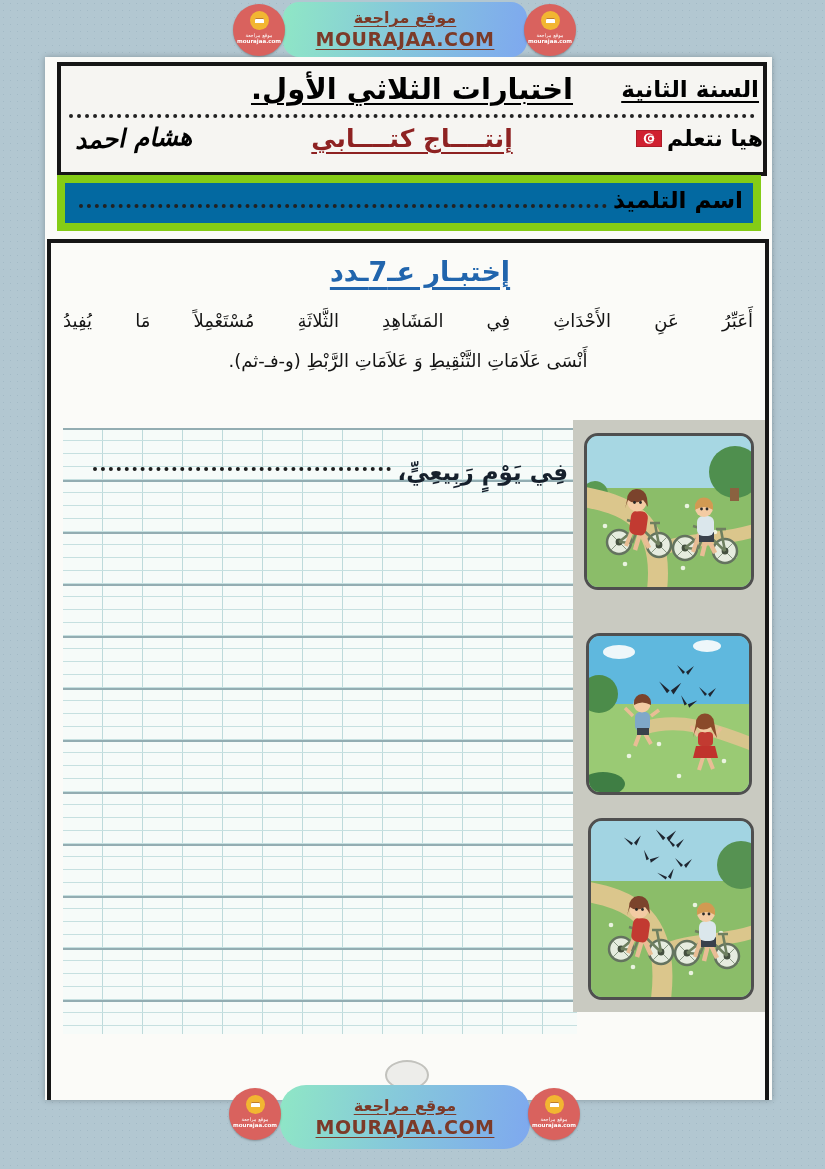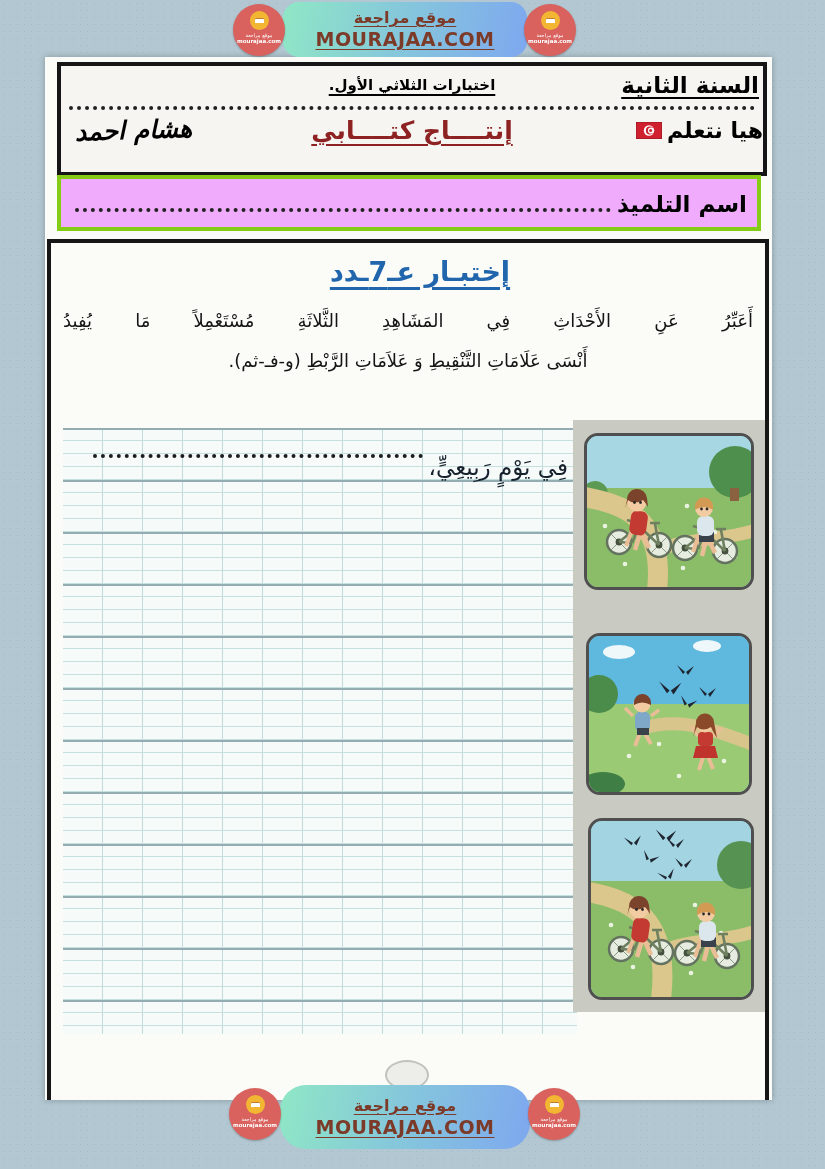--- a/index.html
+++ b/index.html
@@ -52,35 +52,35 @@
 
   
   .header-box{
     left:12px;top:5px;width:702px;height:106px;
     border:4px solid #161616;background:#f6f5f2;
   }
   .hrow{display:grid;direction:rtl;grid-template-columns:170px 1fr 170px;align-items:center;}
   .hrow1{margin-top:6px;}
   .year{justify-self:start;padding-right:4px;font-size:23px;font-weight:700;
     text-decoration:underline;text-underline-offset:4px;text-decoration-thickness:2px;}
-  .exams-title{justify-self:center;font-size:15px;font-weight:700;
+  .exams-title{justify-self:center;font-size:29px;font-weight:700;
     text-decoration:underline;text-underline-offset:4px;text-decoration-thickness:2px;}
   .hdots{margin:7px 8px 0 8px;border-bottom:4px dotted #222;height:1px;}
   .hrow2{margin-top:6px;}
   .slogan{justify-self:start;display:flex;align-items:center;gap:5px;
     font-size:22px;font-weight:700;}
   .subject{justify-self:center;color:#8e2222;font-size:25px;font-weight:800;
     text-decoration:underline;text-underline-offset:5px;text-decoration-thickness:2px;}
   .signature{justify-self:end;padding-left:14px;font-size:25px;font-weight:700;
     font-style:italic;transform:rotate(-2deg);}
 
   
   .name-box{
     left:12px;top:118px;width:704px;height:56px;
-    border:4px solid #84cc16;background:#f0abfc;
+    border:8px solid #84cc16;background:#0369a1;
     display:flex;direction:rtl;align-items:flex-end;padding:0 10px 10px 10px;box-sizing:border-box;
   }
   .name-label{font-size:23px;font-weight:700;line-height:26px;}
   .leader{flex:1;border-bottom:4px dotted #222;margin:0 6px 5px 4px;}
 
   
   .main-box{
     left:2px;top:182px;width:722px;height:861px;
     border:4px solid #161616;border-bottom:none;background:#fbfbf8;
     box-sizing:border-box;
@@ -98,22 +98,22 @@
   .grid{
     position:absolute;left:12px;top:185px;width:514px;height:606px;
     background-color:#f6fbf9;
     background-image:
       repeating-linear-gradient(to bottom,#93adb2 0 2px,transparent 2px 52px),
       repeating-linear-gradient(to bottom,transparent 0 12px,#c6e0e0 12px 13px),
       repeating-linear-gradient(to right,transparent 0 39px,#bedadb 39px 40px);
   }
   .prompt{
     position:absolute;top:211px;right:197px;left:38px;height:36px;
-    display:flex;direction:rtl;align-items:flex-start;z-index:3;
-    font-size:23px;font-weight:400;color:#16202c;
+    display:flex;direction:rtl;align-items:center;z-index:3;
+    font-size:23px;font-weight:700;color:#16202c;
   }
   .prompt .leader{border-bottom:4px dotted #1d1d1d;margin-bottom:7px;}
 
   .strip{
     position:absolute;right:0;top:177px;width:192px;height:592px;
     background:#c9cac1;z-index:2;
   }
   .scene{
     position:absolute;border:3px solid #4f4f4f;border-radius:14px;overflow:hidden;
     background:#9cc; box-sizing:border-box;

